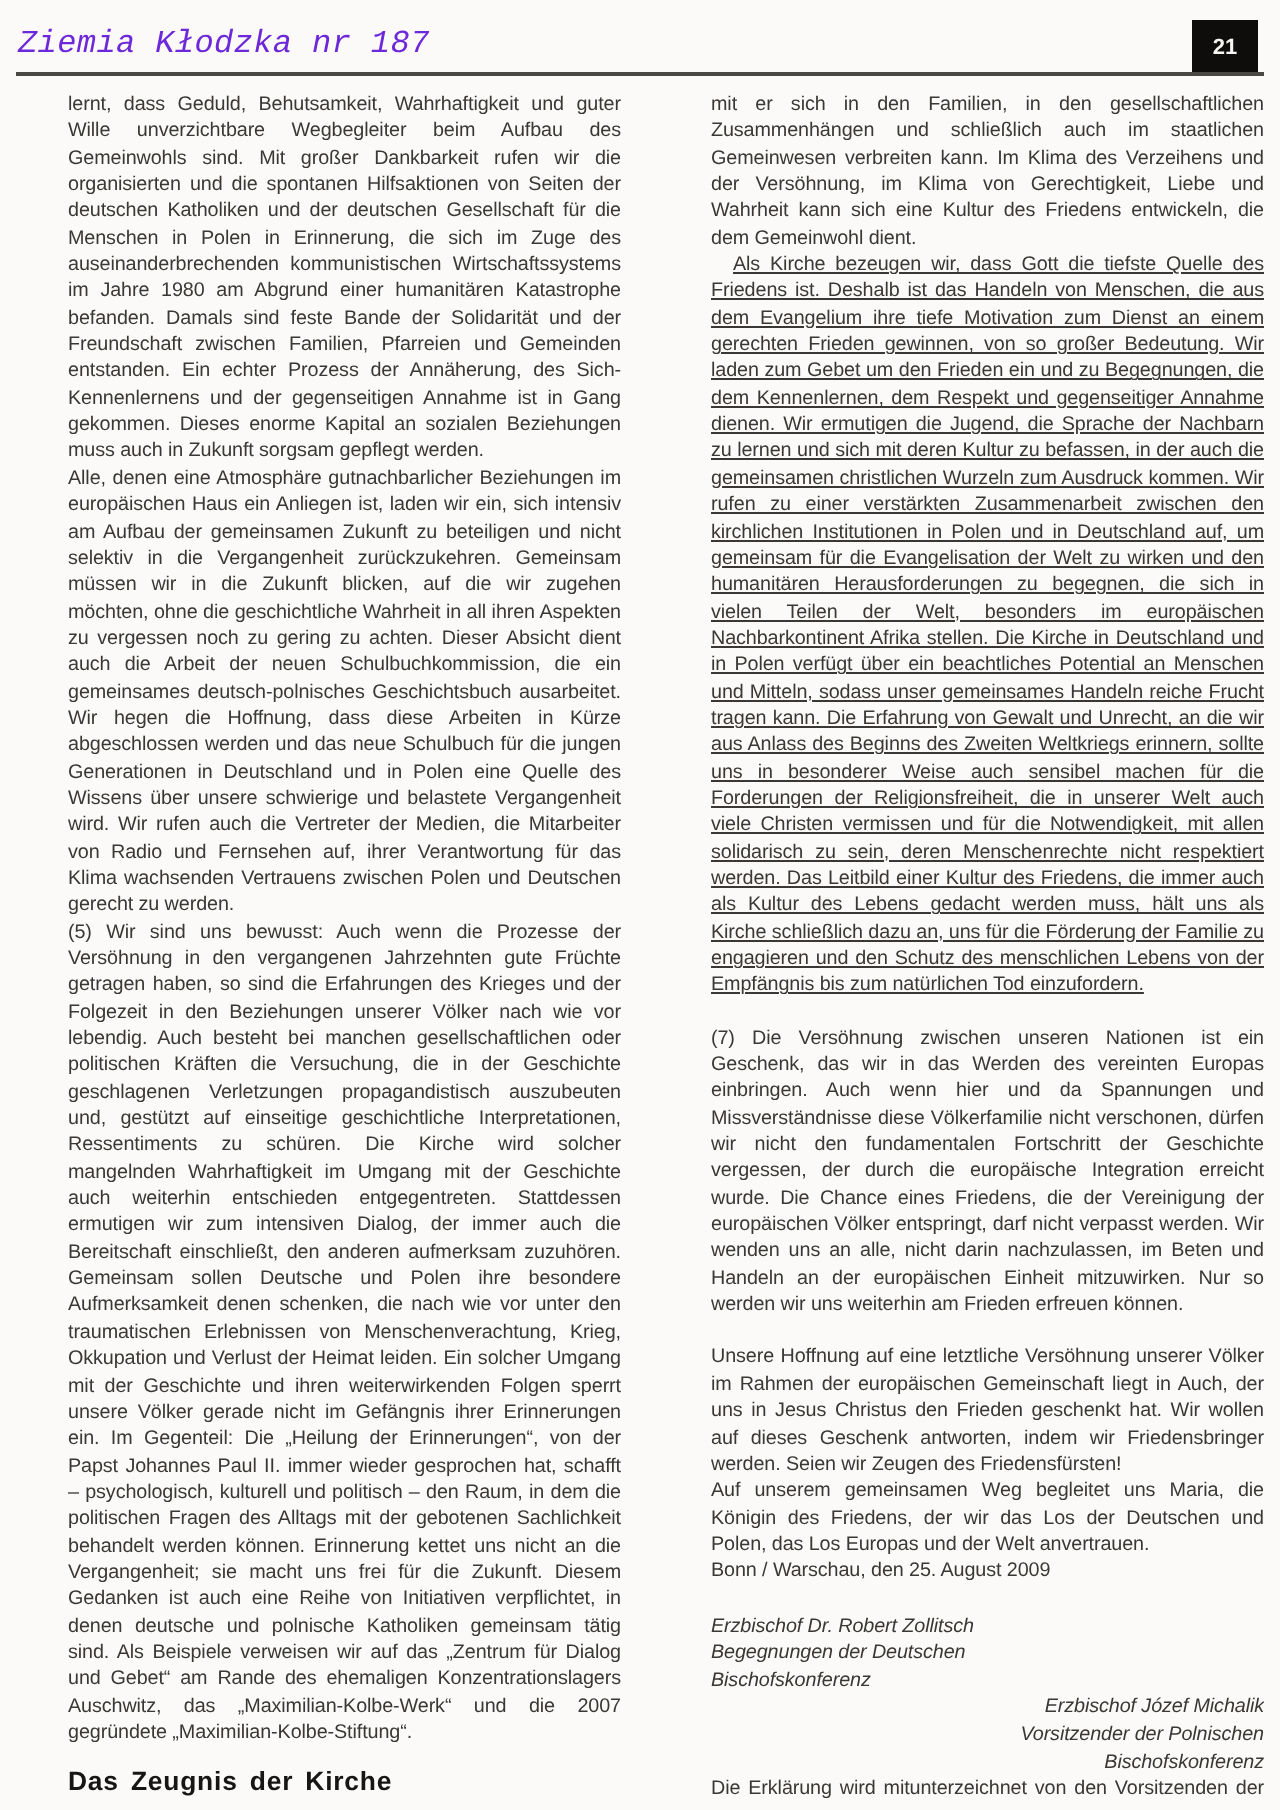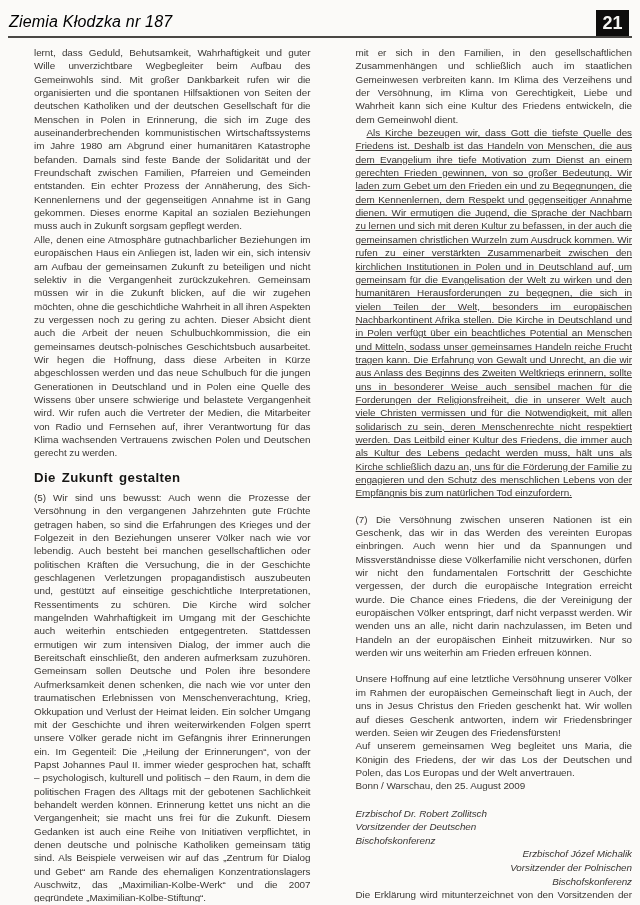--- a/index.html
+++ b/index.html
@@ -7,33 +7,33 @@
     width:640px;height:905px;
     background:#f4f3f0;
     font-family:"Liberation Sans",sans-serif;
   }
   .page{
     position:relative;width:640px;height:905px;
     background:#fbfaf8;overflow:hidden;
   }
   .journal-title{
     position:absolute;top:13px;left:9px;
-    font-family:Liberation Sans, sans-serif;
-    font-style:italic;font-size:16px;color:#000000;
+    font-family:Liberation Mono, monospace;
+    font-style:italic;font-size:16px;color:#6d28d9;
     letter-spacing:.2px;
   }
   .header-rule{
     position:absolute;top:36px;left:8px;width:624px;height:2px;
     background:#4a4845;
   }
   .page-badge{
     position:absolute;top:10px;right:11px;width:33px;height:27px;
     background:#0e0d0c;color:#f6f5f2;
     display:flex;align-items:center;justify-content:center;
-    font-weight:bold;font-size:18px;
+    font-weight:bold;font-size:11px;
   }
   .columns{
     position:absolute;top:46px;left:8px;width:624px;height:856px;
     display:flex;gap:19px;overflow:hidden;
   }
   .col{flex:1;min-width:0;}
   .body-text{
     font-size:9.9px;line-height:13.35px;color:#3a3734;
     text-align:justify;letter-spacing:-.05px;
     hyphens:auto;margin-left:26px;-webkit-hyphens:auto;
@@ -65,42 +65,41 @@
   <div class="page-badge">21</div>
 
   <div class="header-rule"></div>
 
   <div class="columns">
 
     <div class="col body-text">
       <p>lernt, dass Geduld, Behutsamkeit, Wahrhaftigkeit und guter Wille unverzichtbare Wegbegleiter beim Aufbau des Gemeinwohls sind. Mit großer Dankbarkeit rufen wir die organisierten und die spontanen Hilfsaktionen von Seiten der deutschen Katholiken und der deutschen Gesellschaft für die Menschen in Polen in Erinnerung, die sich im Zuge des auseinanderbrechenden kommunistischen Wirtschaftssystems im Jahre 1980 am Abgrund einer humanitären Katastrophe befanden. Damals sind feste Bande der Solidarität und der Freundschaft zwischen Familien, Pfarreien und Gemeinden entstanden. Ein echter Prozess der Annäherung, des Sich-Kennenlernens und der gegenseitigen Annahme ist in Gang gekommen. Dieses enorme Kapital an sozialen Beziehungen muss auch in Zukunft sorgsam gepflegt werden.</p>
       <p>Alle, denen eine Atmosphäre gutnachbarlicher Beziehungen im europäischen Haus ein Anliegen ist, laden wir ein, sich intensiv am Aufbau der gemeinsamen Zukunft zu beteiligen und nicht selektiv in die Vergangenheit zurückzukehren. Gemeinsam müssen wir in die Zukunft blicken, auf die wir zugehen möchten, ohne die geschichtliche Wahrheit in all ihren Aspekten zu vergessen noch zu gering zu achten. Dieser Absicht dient auch die Arbeit der neuen Schulbuchkommission, die ein gemeinsames deutsch-polnisches Geschichtsbuch ausarbeitet. Wir hegen die Hoffnung, dass diese Arbeiten in Kürze abgeschlossen werden und das neue Schulbuch für die jungen Generationen in Deutschland und in Polen eine Quelle des Wissens über unsere schwierige und belastete Vergangenheit wird. Wir rufen auch die Vertreter der Medien, die Mitarbeiter von Radio und Fernsehen auf, ihrer Verantwortung für das Klima wachsenden Vertrauens zwischen Polen und Deutschen gerecht zu werden.</p>
 
-      <h2 class="section-heading">Die Zukunft gestalten</h2>
 
       <p>(5) Wir sind uns bewusst: Auch wenn die Prozesse der Versöhnung in den vergangenen Jahrzehnten gute Früchte getragen haben, so sind die Erfahrungen des Krieges und der Folgezeit in den Beziehungen unserer Völker nach wie vor lebendig. Auch besteht bei manchen gesellschaftlichen oder politischen Kräften die Versuchung, die in der Geschichte geschlagenen Verletzungen propagandistisch auszubeuten und, gestützt auf einseitige geschichtliche Interpretationen, Ressentiments zu schüren. Die Kirche wird solcher mangelnden Wahrhaftigkeit im Umgang mit der Geschichte auch weiterhin entschieden entgegentreten. Stattdessen ermutigen wir zum intensiven Dialog, der immer auch die Bereitschaft einschließt, den anderen aufmerksam zuzuhören. Gemeinsam sollen Deutsche und Polen ihre besondere Aufmerksamkeit denen schenken, die nach wie vor unter den traumatischen Erlebnissen von Menschenverachtung, Krieg, Okkupation und Verlust der Heimat leiden. Ein solcher Umgang mit der Geschichte und ihren weiterwirkenden Folgen sperrt unsere Völker gerade nicht im Gefängnis ihrer Erinnerungen ein. Im Gegenteil: Die „Heilung der Erinnerungen“, von der Papst Johannes Paul II. immer wieder gesprochen hat, schafft – psychologisch, kulturell und politisch – den Raum, in dem die politischen Fragen des Alltags mit der gebotenen Sachlichkeit behandelt werden können. Erinnerung kettet uns nicht an die Vergangenheit; sie macht uns frei für die Zukunft. Diesem Gedanken ist auch eine Reihe von Initiativen verpflichtet, in denen deutsche und polnische Katholiken gemeinsam tätig sind. Als Beispiele verweisen wir auf das „Zentrum für Dialog und Gebet“ am Rande des ehemaligen Konzentrationslagers Auschwitz, das „Maximilian-Kolbe-Werk“ und die 2007 gegründete „Maximilian-Kolbe-Stiftung“.</p>
 
       <h2 class="section-heading">Das Zeugnis der Kirche</h2>
 
       <p>(6) Der Friede zwischen den Nationen, der auf Gerechtigkeit und Versöhnung beruht, ist uns nicht ein für allemal gegeben. Tag für Tag muss am Frieden gebaut werden, und das Werk kann nur gelingen, wenn wir alle unsere Verantwortung wahrnehmen: Die Menschen müssen den Frieden persönlich als tiefgehenden Wert erleben, da-</p>
     </div>
 
     <div class="col body-text">
       <p>mit er sich in den Familien, in den gesellschaftlichen Zusammenhängen und schließlich auch im staatlichen Gemeinwesen verbreiten kann. Im Klima des Verzeihens und der Versöhnung, im Klima von Gerechtigkeit, Liebe und Wahrheit kann sich eine Kultur des Friedens entwickeln, die dem Gemeinwohl dient.</p>
       <p class="indent-first">Als Kirche bezeugen wir, dass Gott die tiefste Quelle des Friedens ist. Deshalb ist das Handeln von Menschen, die aus dem Evangelium ihre tiefe Motivation zum Dienst an einem gerechten Frieden gewinnen, von so großer Bedeutung. Wir laden zum Gebet um den Frieden ein und zu Begegnungen, die dem Kennenlernen, dem Respekt und gegenseitiger Annahme dienen. Wir ermutigen die Jugend, die Sprache der Nachbarn zu lernen und sich mit deren Kultur zu befassen, in der auch die gemeinsamen christlichen Wurzeln zum Ausdruck kommen. Wir rufen zu einer verstärkten Zusammenarbeit zwischen den kirchlichen Institutionen in Polen und in Deutschland auf, um gemeinsam für die Evangelisation der Welt zu wirken und den humanitären Herausforderungen zu begegnen, die sich in vielen Teilen der Welt, besonders im europäischen Nachbarkontinent Afrika stellen. Die Kirche in Deutschland und in Polen verfügt über ein beachtliches Potential an Menschen und Mitteln, sodass unser gemeinsames Handeln reiche Frucht tragen kann. Die Erfahrung von Gewalt und Unrecht, an die wir aus Anlass des Beginns des Zweiten Weltkriegs erinnern, sollte uns in besonderer Weise auch sensibel machen für die Forderungen der Religionsfreiheit, die in unserer Welt auch viele Christen vermissen und für die Notwendigkeit, mit allen solidarisch zu sein, deren Menschenrechte nicht respektiert werden. Das Leitbild einer Kultur des Friedens, die immer auch als Kultur des Lebens gedacht werden muss, hält uns als Kirche schließlich dazu an, uns für die Förderung der Familie zu engagieren und den Schutz des menschlichen Lebens von der Empfängnis bis zum natürlichen Tod einzufordern.</p>
       <p class="gap-above">(7) Die Versöhnung zwischen unseren Nationen ist ein Geschenk, das wir in das Werden des vereinten Europas einbringen. Auch wenn hier und da Spannungen und Missverständnisse diese Völkerfamilie nicht verschonen, dürfen wir nicht den fundamentalen Fortschritt der Geschichte vergessen, der durch die europäische Integration erreicht wurde. Die Chance eines Friedens, die der Vereinigung der europäischen Völker entspringt, darf nicht verpasst werden. Wir wenden uns an alle, nicht darin nachzulassen, im Beten und Handeln an der europäischen Einheit mitzuwirken. Nur so werden wir uns weiterhin am Frieden erfreuen können.</p>
       <p class="gap-above">Unsere Hoffnung auf eine letztliche Versöhnung unserer Völker im Rahmen der europäischen Gemeinschaft liegt in Auch, der uns in Jesus Christus den Frieden geschenkt hat. Wir wollen auf dieses Geschenk antworten, indem wir Friedensbringer werden. Seien wir Zeugen des Friedensfürsten!</p>
       <p>Auf unserem gemeinsamen Weg begleitet uns Maria, die Königin des Friedens, der wir das Los der Deutschen und Polen, das Los Europas und der Welt anvertrauen.</p>
 
       <p class="dateline">Bonn / Warschau, den 25. August 2009</p>
 
       <div class="signature-row">
         <div class="signature left">
           <div>Erzbischof Dr. Robert Zollitsch</div>
-          <div>Vorsitzender der Deutschen</div>
+          <div>Begegnungen der Deutschen</div>
           <div>Bischofskonferenz</div>
         </div>
         <div class="signature right">
           <div>Erzbischof Józef Michalik</div>
           <div>Vorsitzender der Polnischen</div>
           <div>Bischofskonferenz</div>
         </div>
       </div>
 
       <p class="closing-note">Die Erklärung wird mitunterzeichnet von den Vorsitzenden der Kontaktgruppe der Polnischen und der Deutschen Bischofskonferenz, Bischof Wiktor Skworc und Erzbischof Dr. Ludwig Schick.</p>

